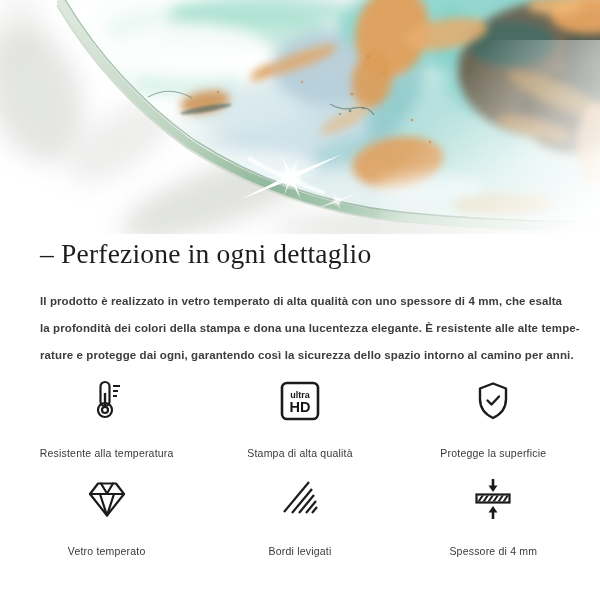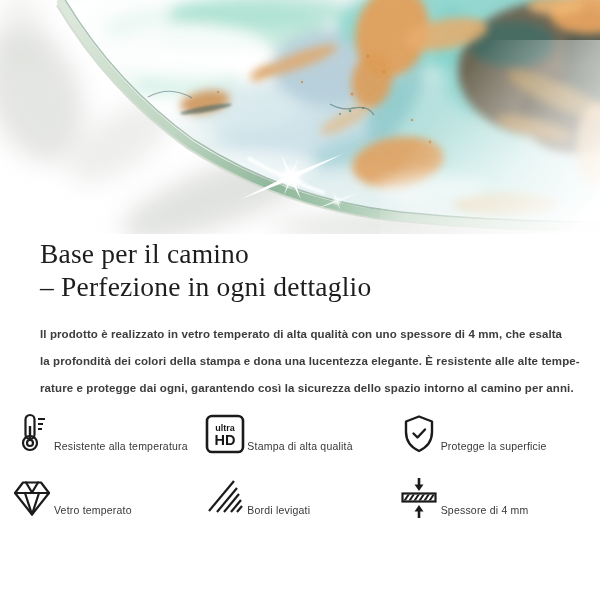--- a/index.html
+++ b/index.html
@@ -14,21 +14,21 @@
     font-family:"Liberation Serif", serif;font-weight:400;
     font-size:27.5px;line-height:33px;color:#1d1d1d;letter-spacing:.2px;
     margin-top:3px;
   }
   .intro{margin-top:13px;font-size:11.5px;line-height:27px;color:#3d3d3d;letter-spacing:.1px;}
   .intro .iline{white-space:nowrap;font-weight:bold;}
   .features{
     display:grid;grid-template-columns:repeat(3,1fr);
     margin:10px 10px 0;row-gap:18px;
   }
-  .feature{display:flex;flex-direction:row;align-items:center;text-align:center;}
+  .feature{display:flex;flex-direction:column;align-items:center;text-align:center;}
   .ficon{height:46px;display:flex;align-items:flex-start;justify-content:center;}
   .flabel{margin-top:22px;font-size:10.5px;color:#383838;letter-spacing:.2px;}
   .icon-svg{stroke:#1b1b1b;fill:none;stroke-width:2.2;}
   .hd-text{font-family:"Liberation Sans", sans-serif;fill:#161616;stroke:none;font-weight:bold;}
 </style>
 </head>
 <body>
 
 <div class="hero">
   <svg width="600" height="234" viewBox="0 0 600 234">
@@ -170,21 +170,20 @@
     <g transform="translate(337,201) rotate(-20) scale(0.45)" fill="#ffffff" opacity="0.8">
       <circle r="12" fill="url(#sparkGlow)"></circle>
       <polygon points="-48,0 0,-2.4 48,0 0,2.4"></polygon>
       <polygon points="0,-22 2,0 0,22 -2,0"></polygon>
     </g>
   </svg>
 </div>
 
 <div class="content">
   <h1 class="page-title">
-    <div>Base per il camino</div>
     <div>– Perfezione in ogni dettaglio</div>
   </h1>
 
   <div class="intro">
     <div class="iline">Il prodotto è realizzato in vetro temperato di alta qualità con uno spessore di 4 mm, che esalta</div>
     <div class="iline">la profondità dei colori della stampa e dona una lucentezza elegante. È resistente alle alte tempe-</div>
     <div class="iline">rature e protegge dai ogni, garantendo così la sicurezza dello spazio intorno al camino per anni.</div>
   </div>
 </div>
 

